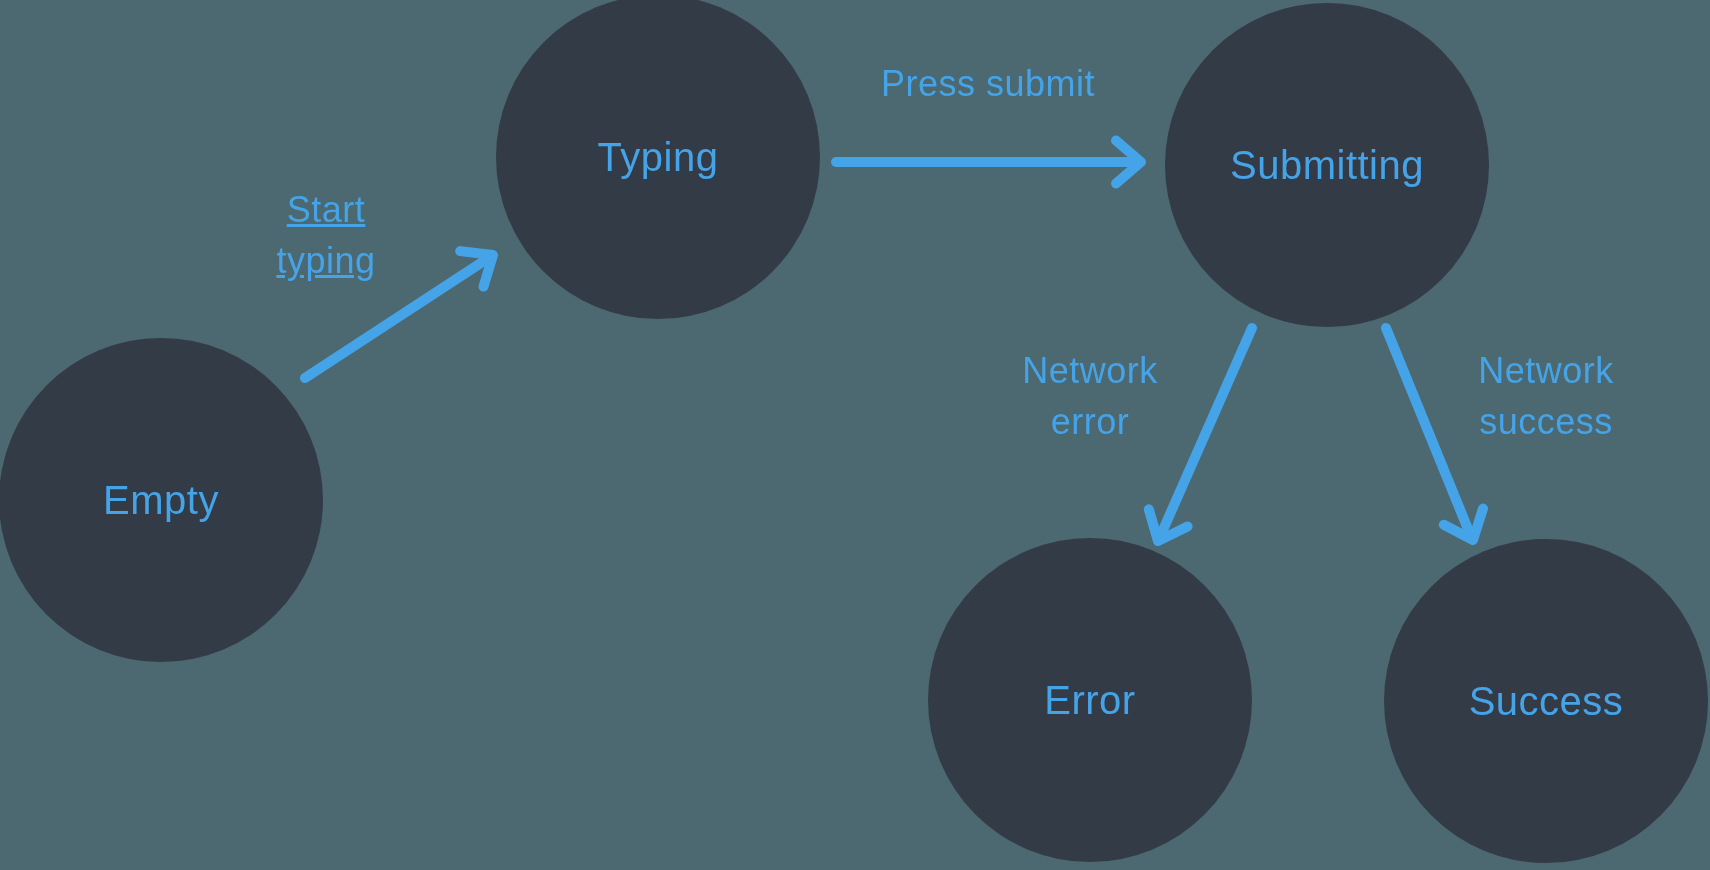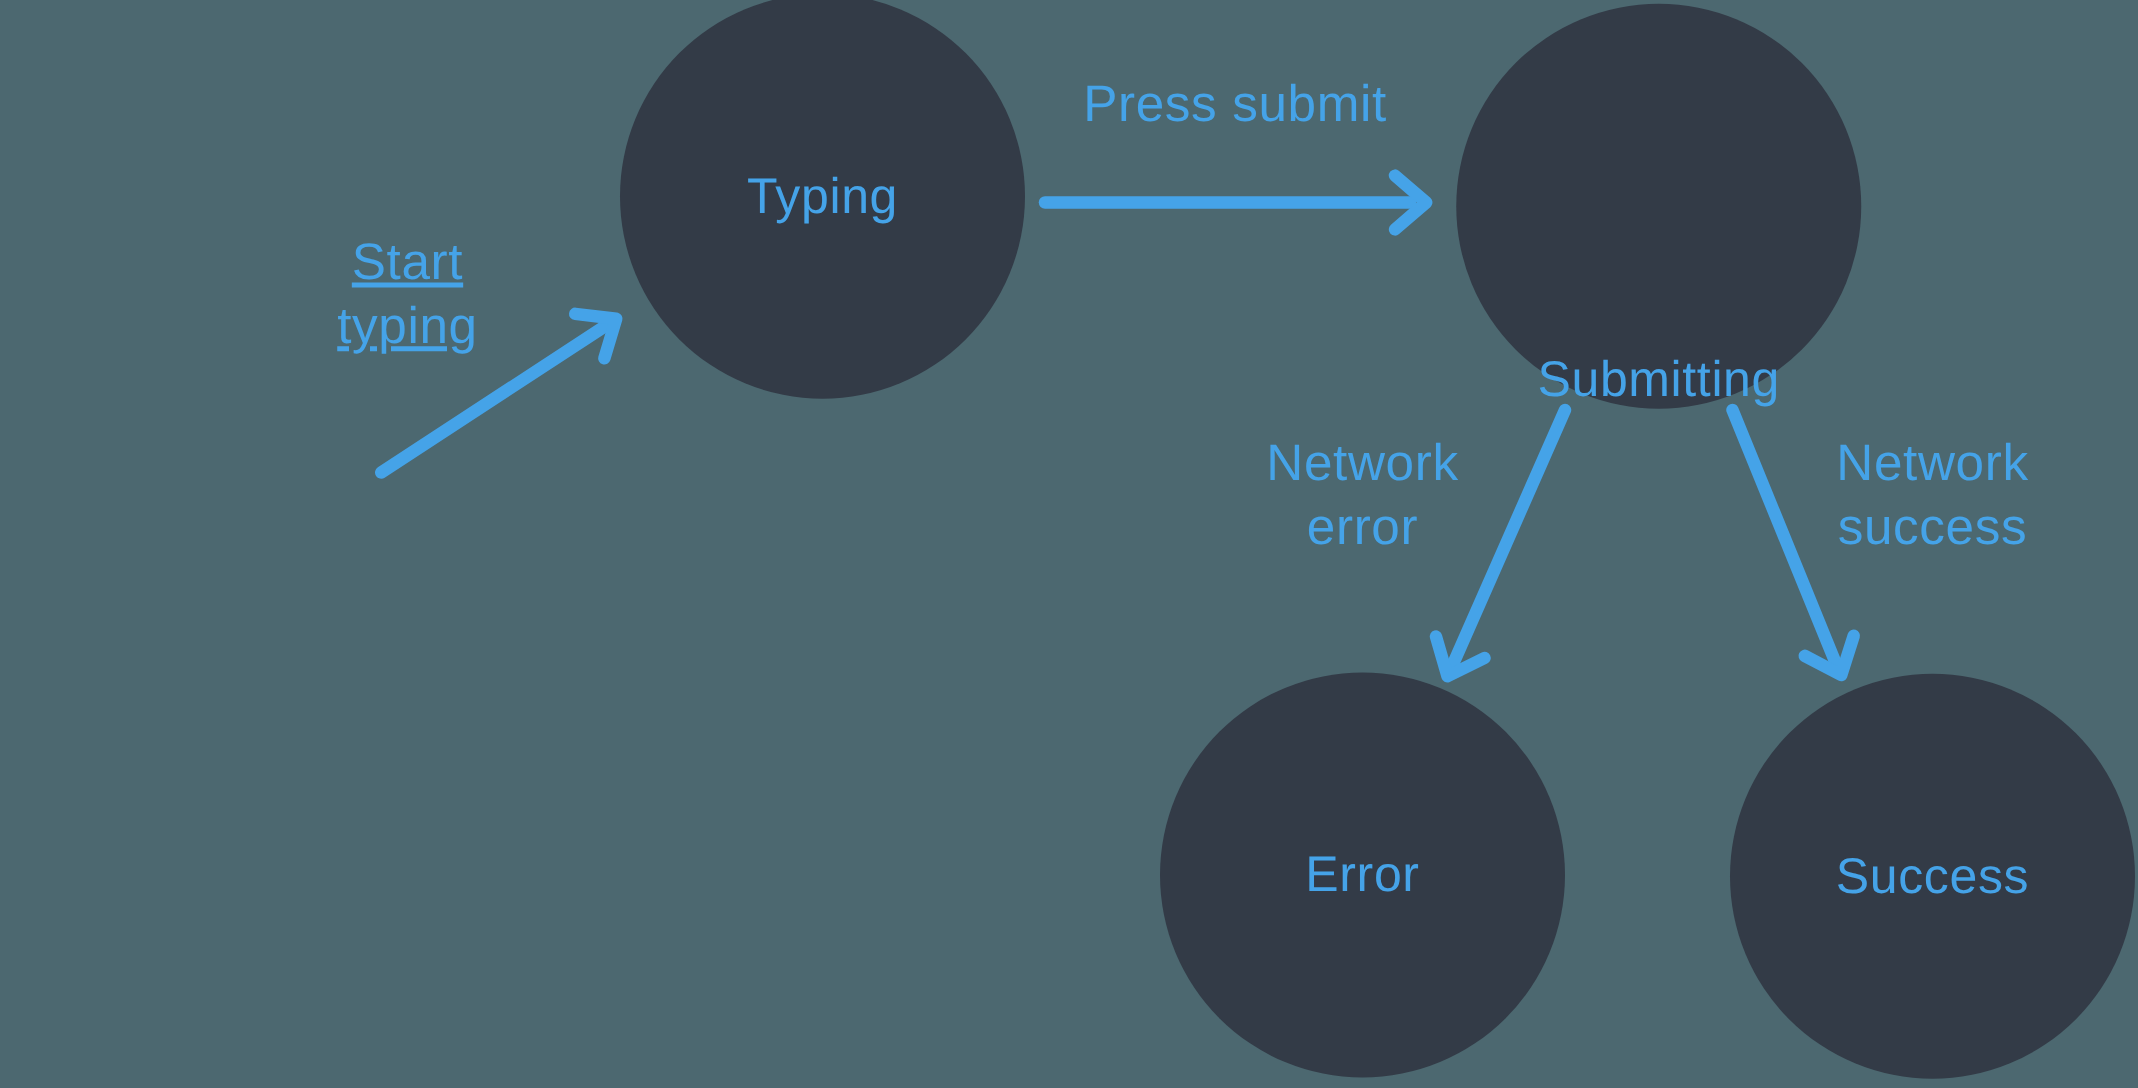--- a/index.html
+++ b/index.html
@@ -32,30 +32,30 @@
   }
   .state-label {
     color: var(--accent);
     font-size: 40px;
     letter-spacing: 0.5px;
     white-space: nowrap;
   }
   .edge-label {
     position: absolute;
     color: var(--accent);
-    font-size: 41px;
+    font-size: 36px;
     line-height: 51px;
     letter-spacing: 0.5px;
     text-align: center;
     white-space: pre-line;
   }
   
   .node-empty      { left: -1px;   top: 338px; }
   .node-typing     { left: 496px;  top: -5px;  }
-  .node-submitting { left: 1165px; top: 3px; align-items: flex-end;   }
+  .node-submitting { left: 1165px; top: 3px;   }
   .node-error      { left: 928px;  top: 538px; }
   .node-success    { left: 1384px; top: 539px; }
   
   .label-start-typing    { left: 226px;  top: 184px; width: 200px; text-decoration: underline; }
   .label-press-submit    { left: 838px;  top: 58px;  width: 300px; }
   .label-network-error   { left: 990px;  top: 345px; width: 200px; }
   .label-network-success { left: 1446px; top: 345px; width: 200px; }
   .edges-svg {
     position: absolute;
     left: 0; top: 0;
@@ -92,20 +92,23 @@
       <path class="edge-stroke" d="M 1252 328 L 1163 530"></path>
       <path class="edge-stroke" d="M 1148.8 509.3 L 1158 541 L 1187.6 526.4"></path>
     </g>
 
     <g>
       <path class="edge-stroke" d="M 1386 328 L 1468 529"></path>
       <path class="edge-stroke" d="M 1443.8 524.7 L 1473 540 L 1483 508.6"></path>
     </g>
   </svg>
 
+  <div class="state-node node-empty">
+    <span class="state-label">Empty</span>
+  </div>
 
   <div class="state-node node-typing">
     <span class="state-label">Typing</span>
   </div>
 
   <div class="state-node node-submitting">
     <span class="state-label">Submitting</span>
   </div>
 
   <div class="state-node node-error">

